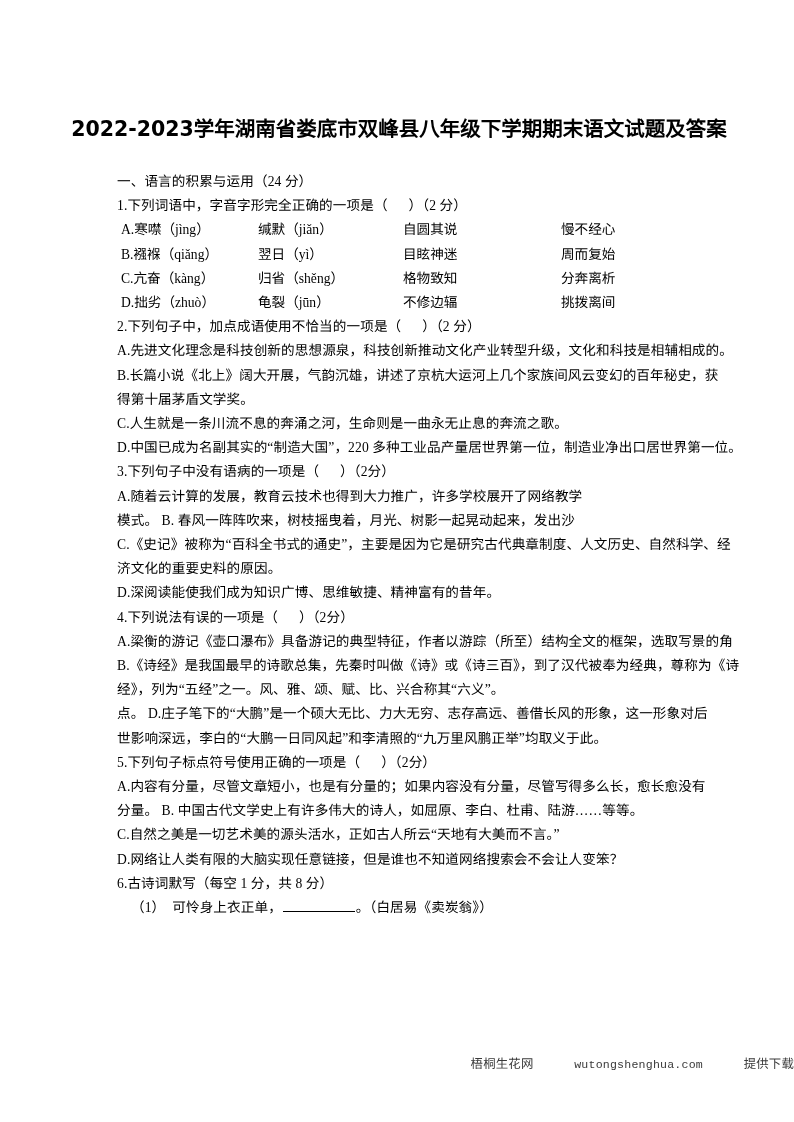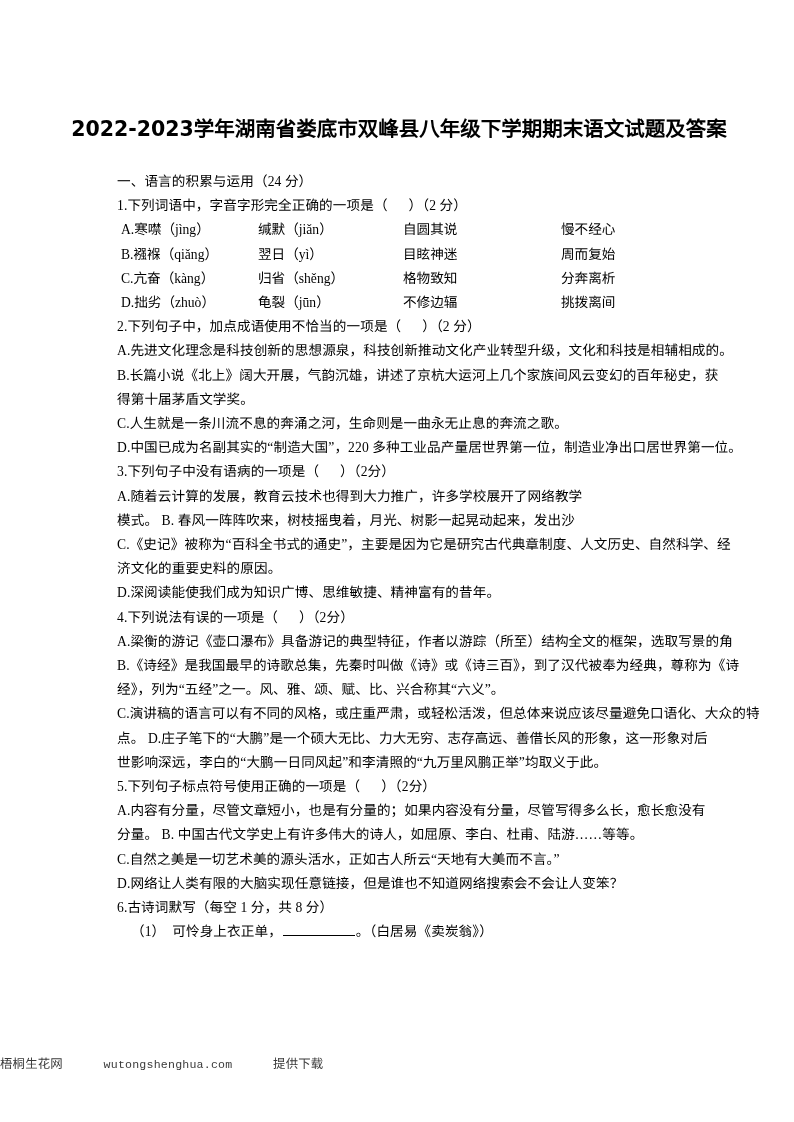--- a/index.html
+++ b/index.html
@@ -73,21 +73,21 @@
     border-bottom: 1.2px solid #000;
     height: 13px;
     vertical-align: baseline;
     margin: 0 1px;
   }
   .footer {
     position: absolute;
     left: 0;
     top: 1054px;
     width: 794px;
-    text-align: left;
+    text-align: right;
     font-size: 12.4px;
     color: #3a3a3a;
     letter-spacing: 0.2px;
   }
   .footer span { display: inline-block; }
   .footer .gap { width: 34px; }
   .footer .url {
     font-family: "Liberation Mono", "DejaVu Sans Mono", monospace;
     font-size: 11.6px;
   }
@@ -140,21 +140,20 @@
     <div class="ln">A.随着云计算的发展，教育云技术也得到大力推广，许多学校展开了网络教学</div>
     <div class="ln">模式。 B. 春风一阵阵吹来，树枝摇曳着，月光、树影一起晃动起来，发出沙</div>
     <div class="ln">C.《史记》被称为“百科全书式的通史”，主要是因为它是研究古代典章制度、人文历史、自然科学、经</div>
     <div class="ln">济文化的重要史料的原因。</div>
     <div class="ln">D.深阅读能使我们成为知识广博、思维敏捷、精神富有的昔年。</div>
 
     <div class="ln">4.下列说法有误的一项是（      ）（2分）</div>
     <div class="ln">A.梁衡的游记《壶口瀑布》具备游记的典型特征，作者以游踪（所至）结构全文的框架，选取写景的角</div>
     <div class="ln">B.《诗经》是我国最早的诗歌总集，先秦时叫做《诗》或《诗三百》，到了汉代被奉为经典，尊称为《诗</div>
     <div class="ln">经》，列为“五经”之一。风、雅、颂、赋、比、兴合称其“六义”。</div>
-    <div class="ln">C.演讲稿的语言可以有不同的风格，或庄重严肃，或轻松活泼，但总体来说应该尽量避免口语化、大众的特</div>
     <div class="ln">点。 D.庄子笔下的“大鹏”是一个硕大无比、力大无穷、志存高远、善借长风的形象，这一形象对后</div>
     <div class="ln">世影响深远，李白的“大鹏一日同风起”和李清照的“九万里风鹏正举”均取义于此。</div>
 
     <div class="ln">5.下列句子标点符号使用正确的一项是（      ）（2分）</div>
     <div class="ln">A.内容有分量，尽管文章短小，也是有分量的；如果内容没有分量，尽管写得多么长，愈长愈没有</div>
     <div class="ln">分量。 B. 中国古代文学史上有许多伟大的诗人，如屈原、李白、杜甫、陆游……等等。</div>
     <div class="ln">C.自然之美是一切艺术美的源头活水，正如古人所云“天地有大美而不言。”</div>
     <div class="ln">D.网络让人类有限的大脑实现任意链接，但是谁也不知道网络搜索会不会让人变笨？</div>
 
     <div class="ln">6.古诗词默写（每空 1 分，共 8 分）</div>

